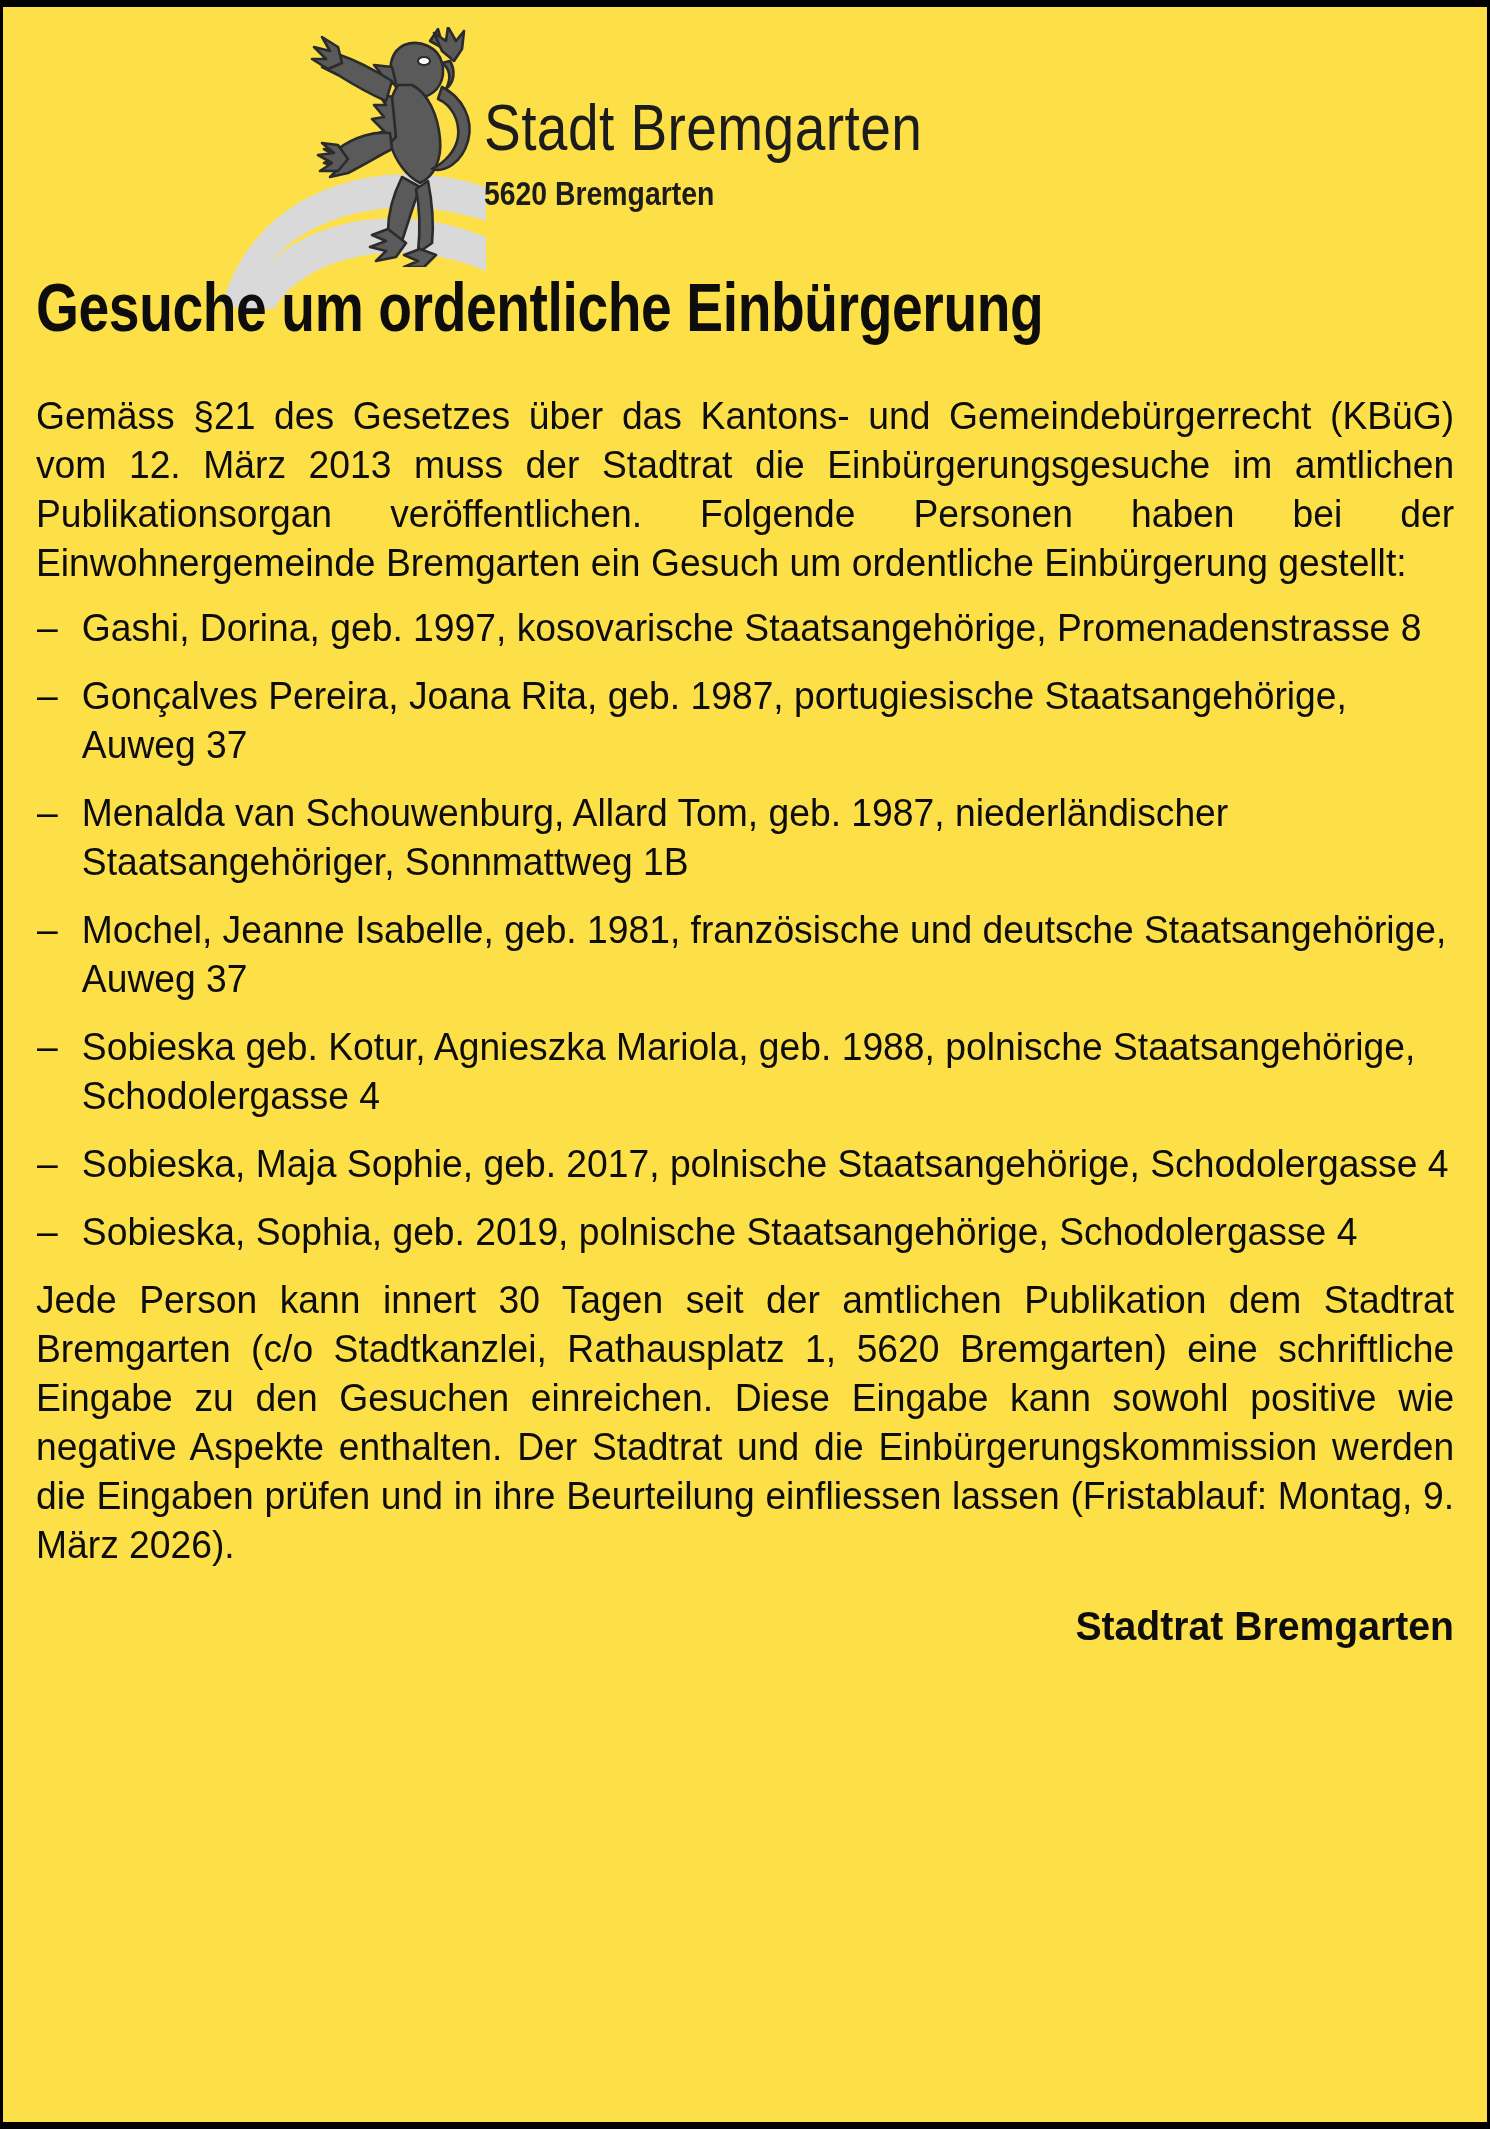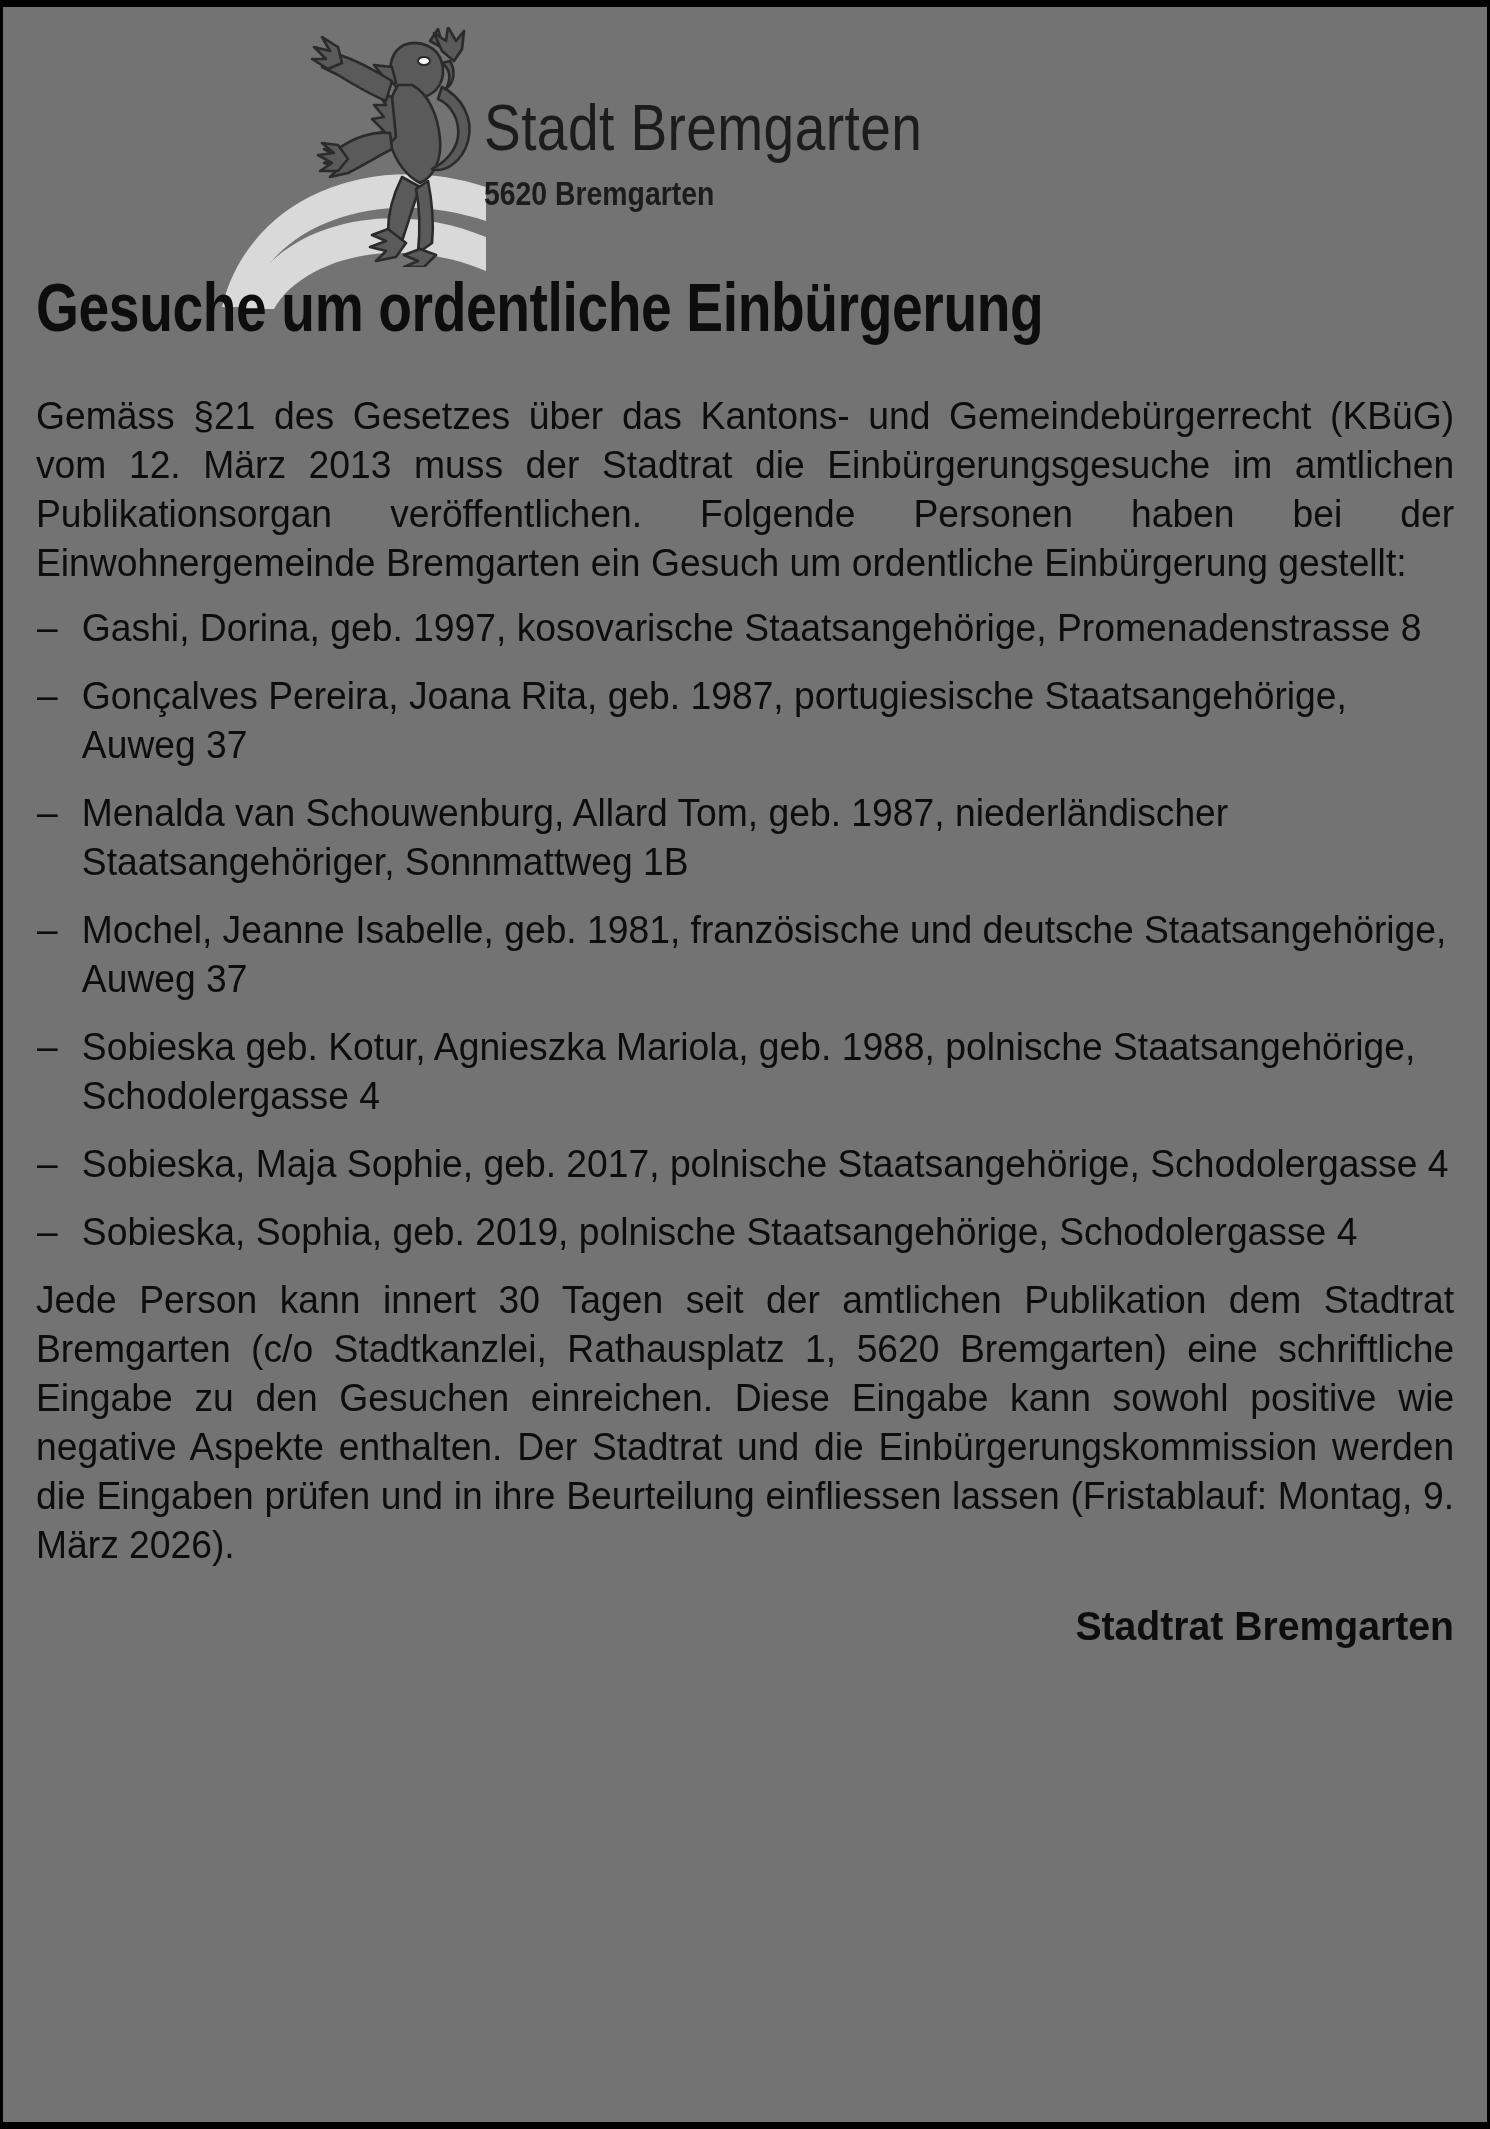--- a/index.html
+++ b/index.html
@@ -9,21 +9,21 @@
   }
   body {
     font-family: "Liberation Sans", sans-serif;
     color: #000000;
   }
   .page {
     position: relative;
     width: 1490px;
     height: 2129px;
     box-sizing: border-box;
-    background: #737373;
+    background: #fde047;
     overflow: hidden;
   }
   
   .rule-top {
     position: absolute;
     left: 0; top: 0;
     width: 1490px; height: 7px;
     background: #000000;
   }
   .rule-bottom {

